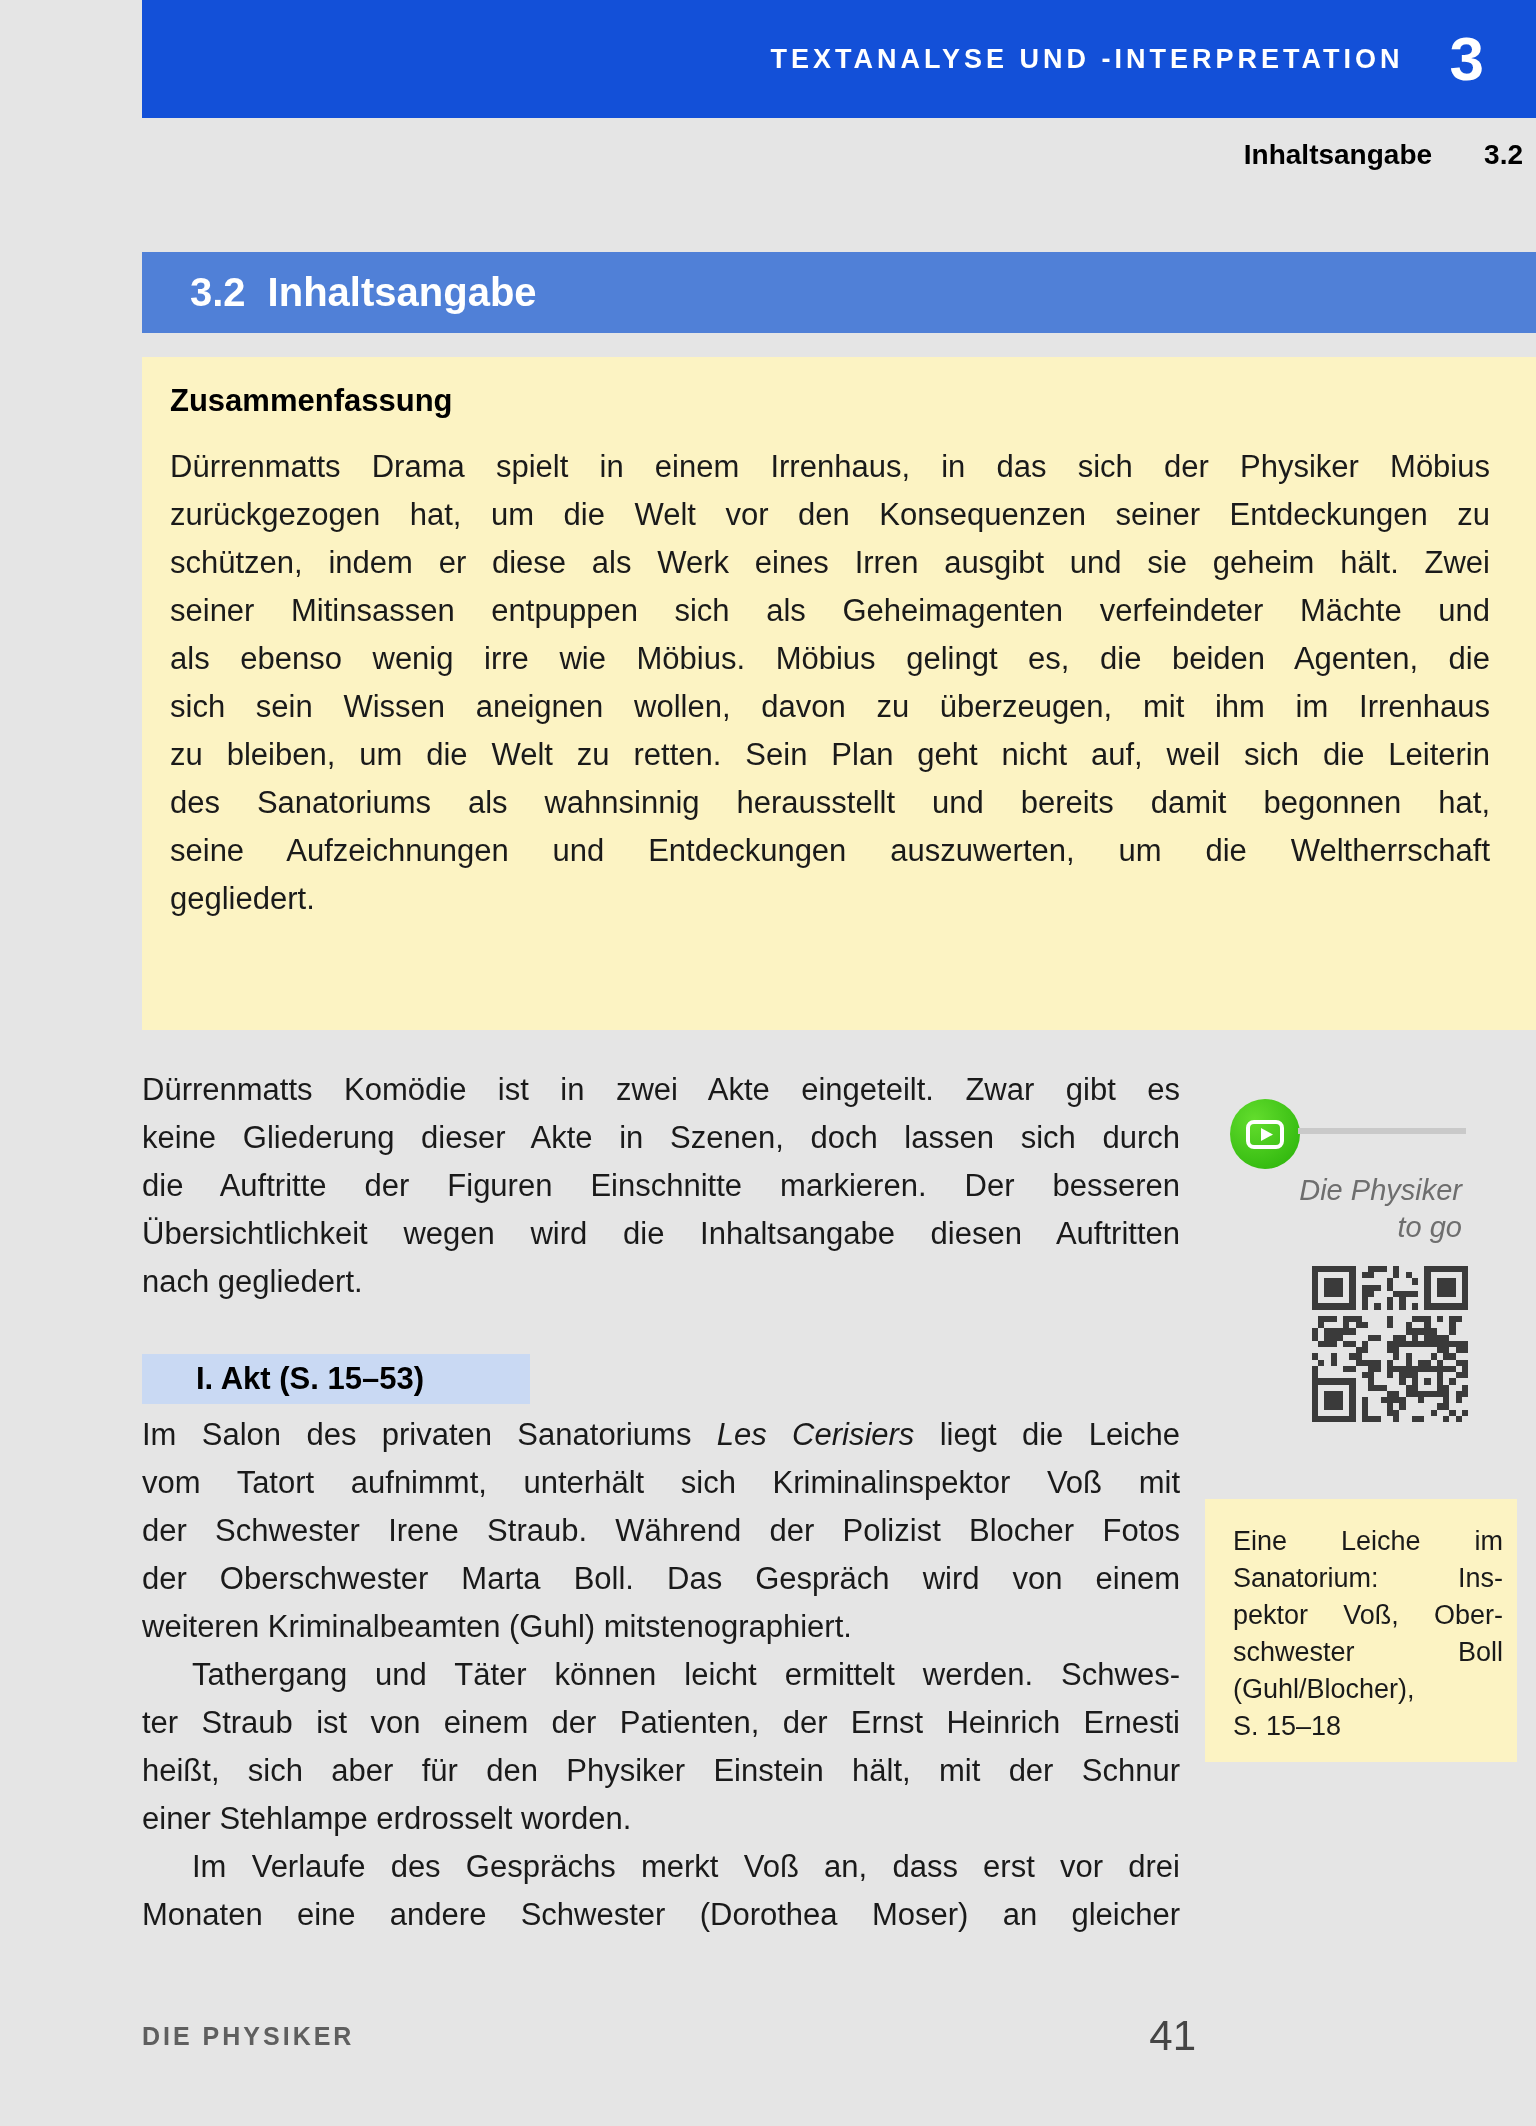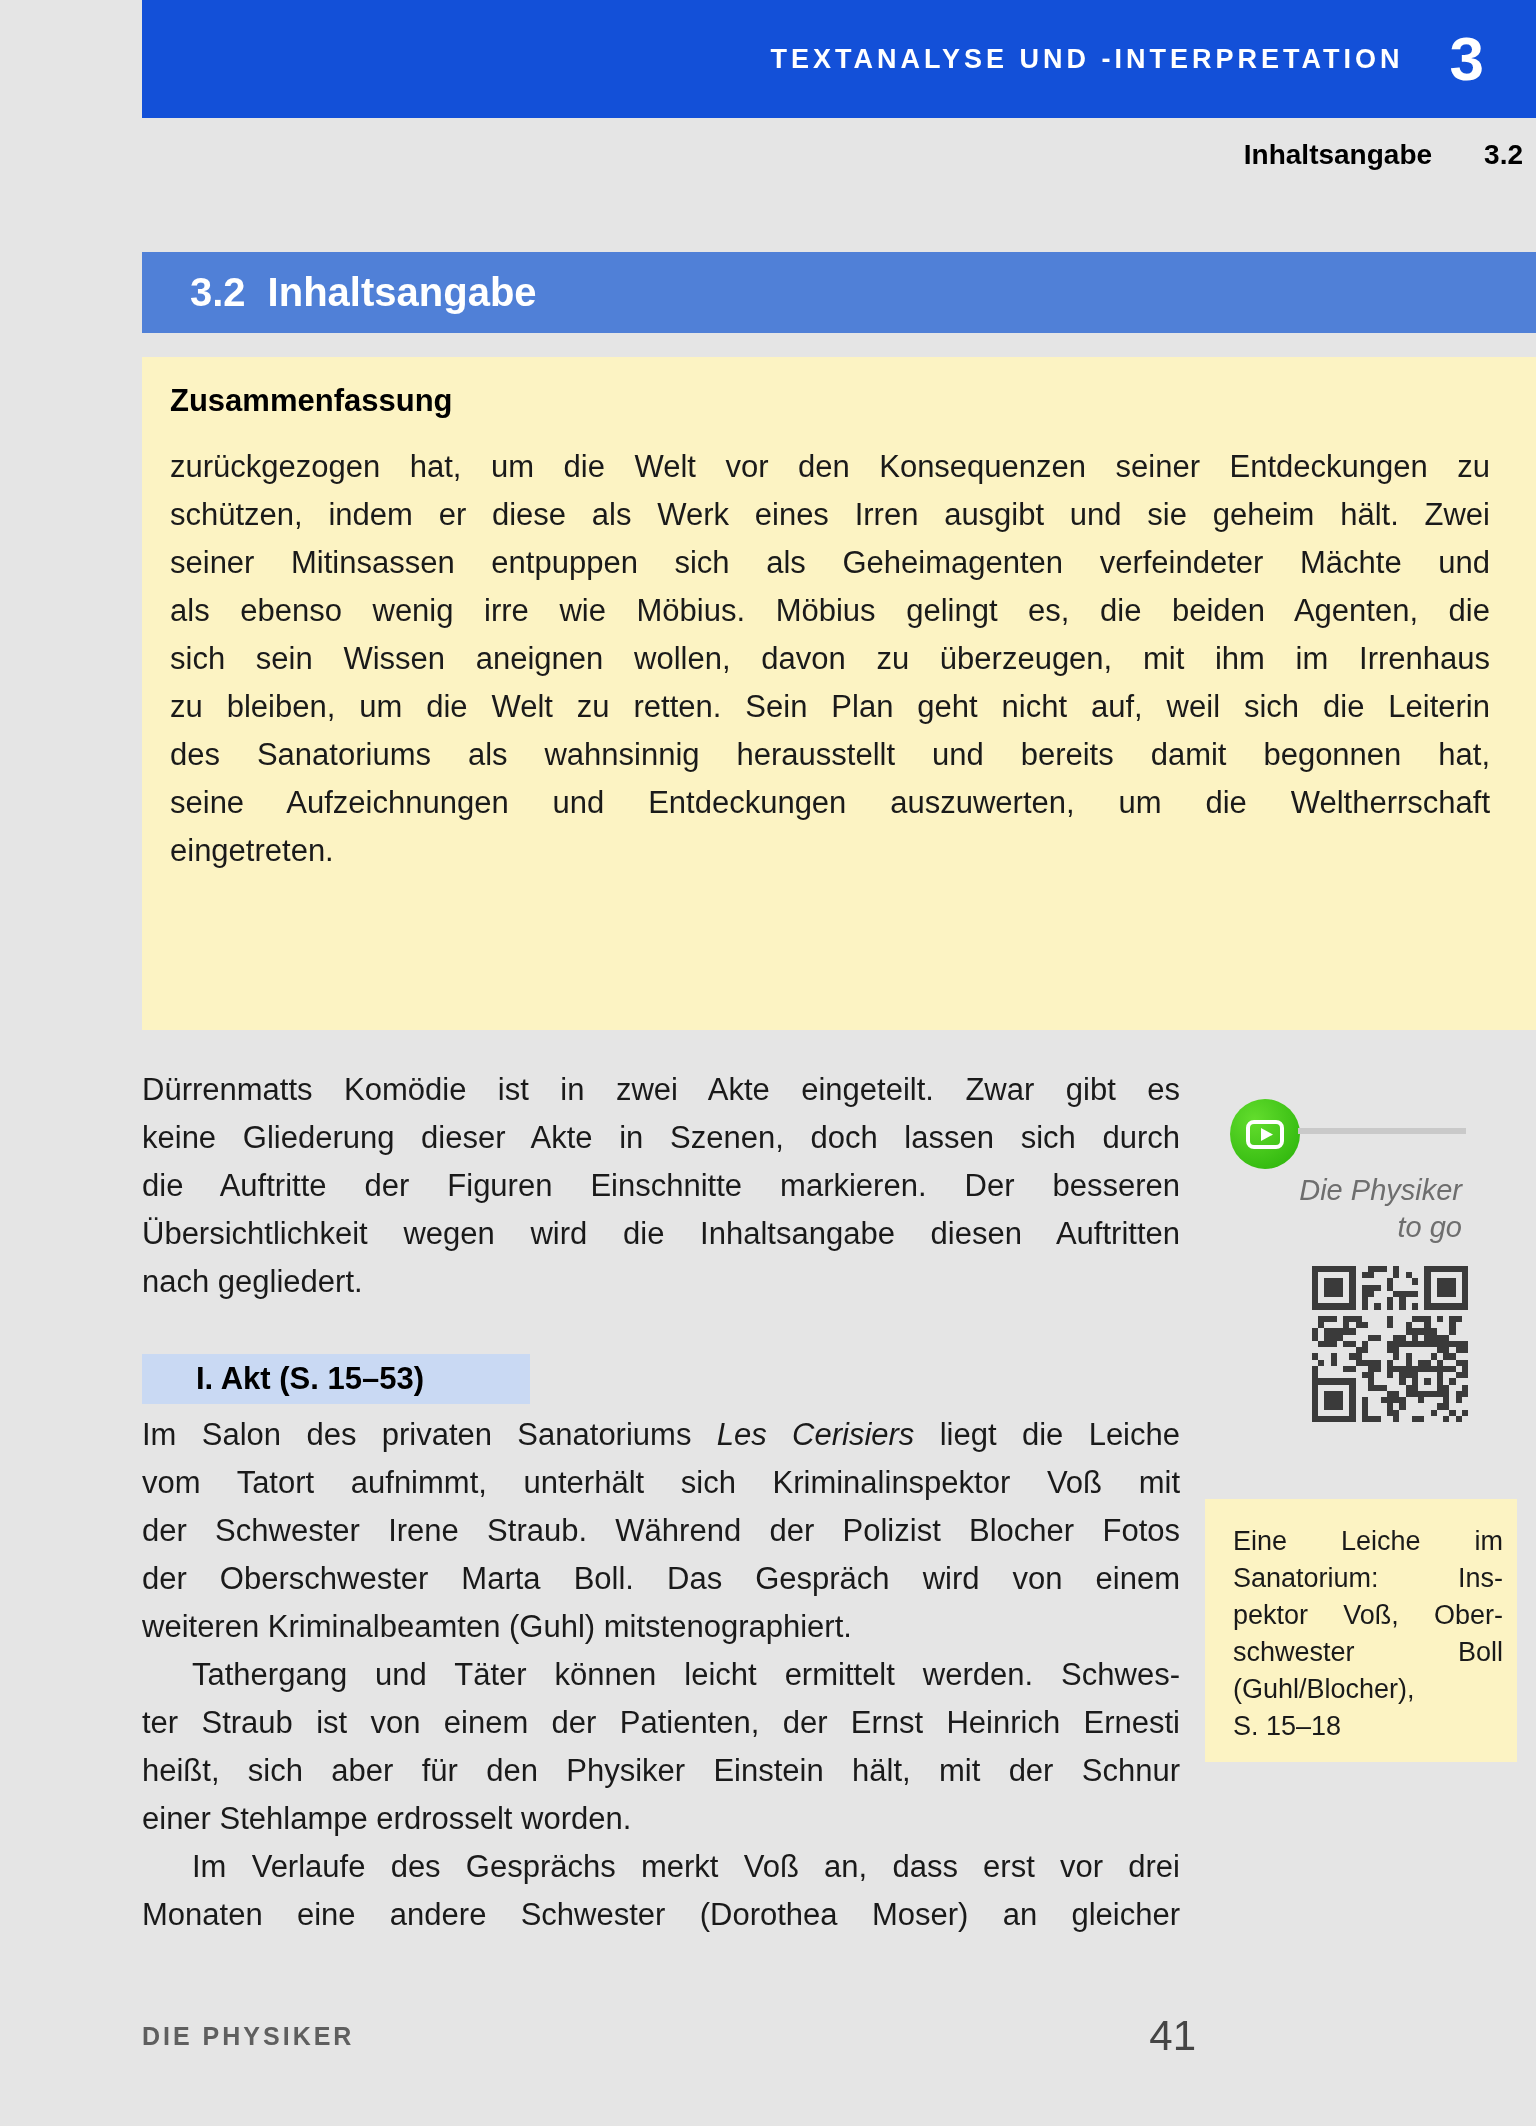--- a/index.html
+++ b/index.html
@@ -85,29 +85,30 @@
   </div>
 
   <div class="section-bar">
     <span>3.2</span>
     <span>Inhaltsangabe</span>
   </div>
 
   <div class="summary-box">
     <div class="summary-title">Zusammenfassung</div>
     <div>
+        <div class="line stretch">Dürrenmatts Drama spielt in einem Irrenhaus, in das sich der Physiker Möbius</div>
         <div class="line stretch">zurückgezogen hat, um die Welt vor den Konsequenzen seiner Entdeckungen zu</div>
         <div class="line stretch">schützen, indem er diese als Werk eines Irren ausgibt und sie geheim hält. Zwei</div>
         <div class="line stretch">seiner Mitinsassen entpuppen sich als Geheimagenten verfeindeter Mächte und</div>
         <div class="line stretch">als ebenso wenig irre wie Möbius. Möbius gelingt es, die beiden Agenten, die</div>
         <div class="line stretch">sich sein Wissen aneignen wollen, davon zu überzeugen, mit ihm im Irrenhaus</div>
         <div class="line stretch">zu bleiben, um die Welt zu retten. Sein Plan geht nicht auf, weil sich die Leiterin</div>
         <div class="line stretch">des Sanatoriums als wahnsinnig herausstellt und bereits damit begonnen hat,</div>
         <div class="line stretch">seine Aufzeichnungen und Entdeckungen auszuwerten, um die Weltherrschaft</div>
-        <div class="line">eingetreten.</div>
+        <div class="line">gegliedert.</div>
       </div>
   </div>
 
   <div class="intro-block">
       <div class="line stretch">Dürrenmatts Komödie ist in zwei Akte eingeteilt. Zwar gibt es</div>
       <div class="line stretch">keine Gliederung dieser Akte in Szenen, doch lassen sich durch</div>
       <div class="line stretch">die Auftritte der Figuren Einschnitte markieren. Der besseren</div>
       <div class="line stretch">Übersichtlichkeit wegen wird die Inhaltsangabe diesen Auftritten</div>
       <div class="line">nach gegliedert.</div>
     </div>

